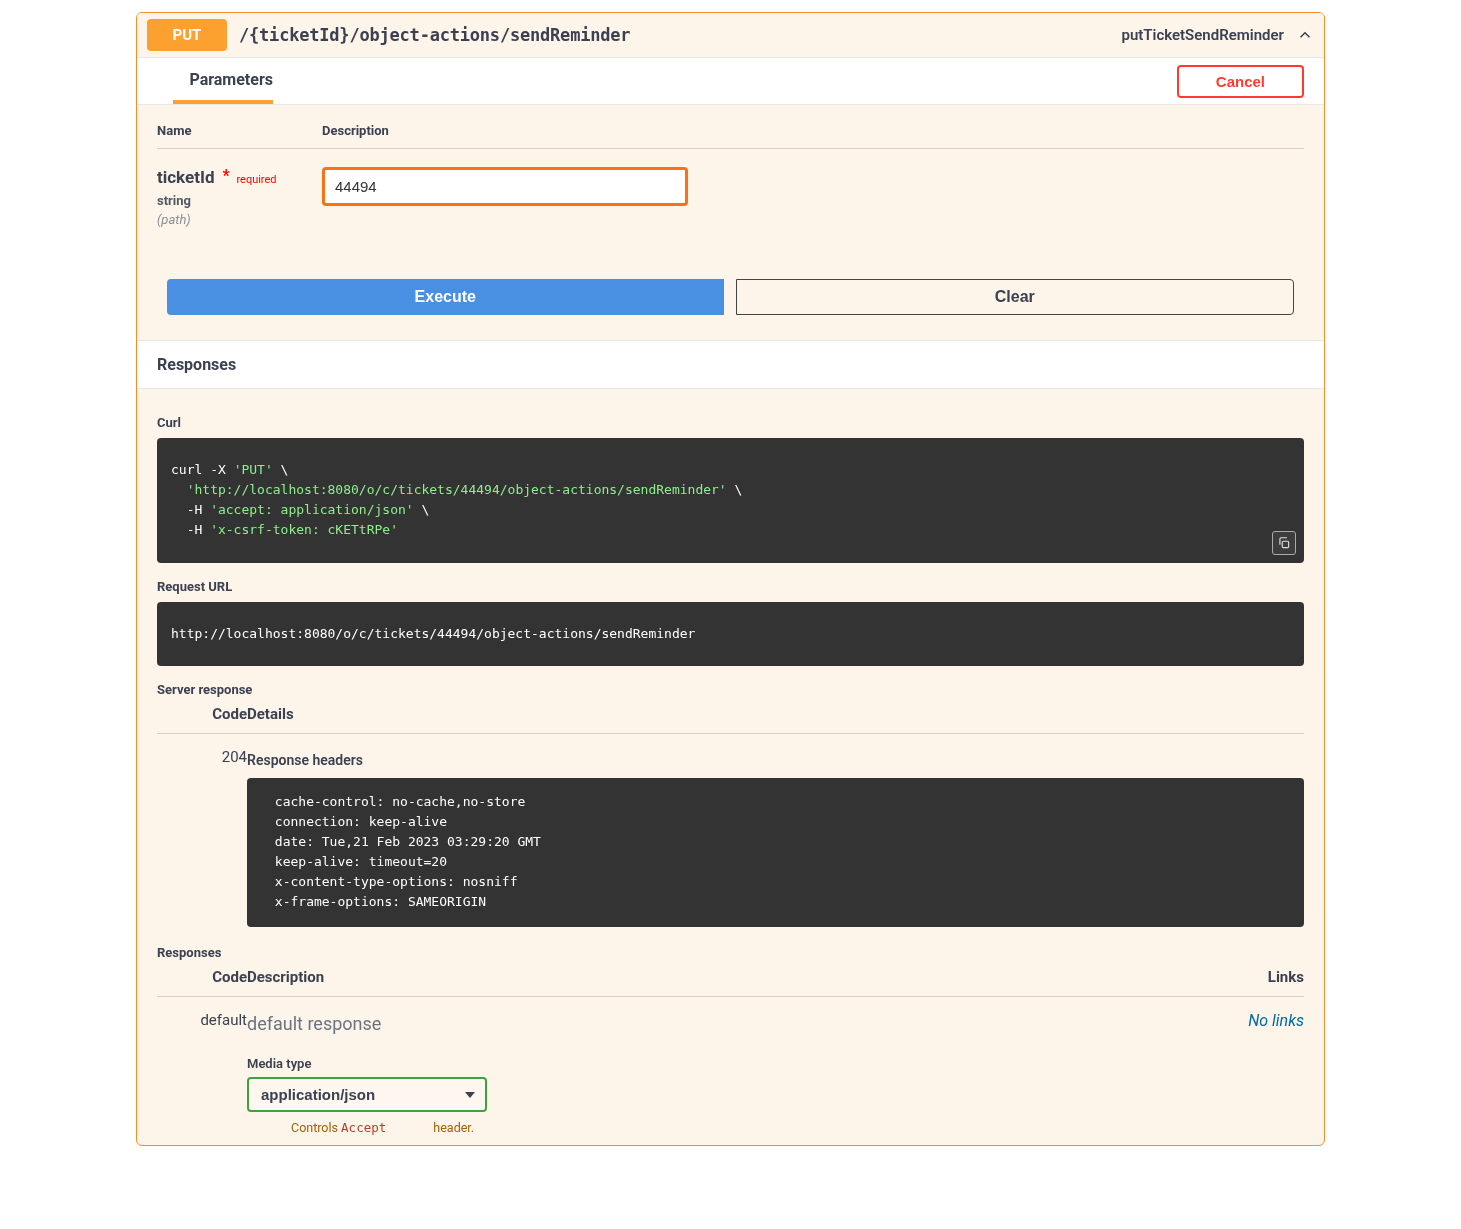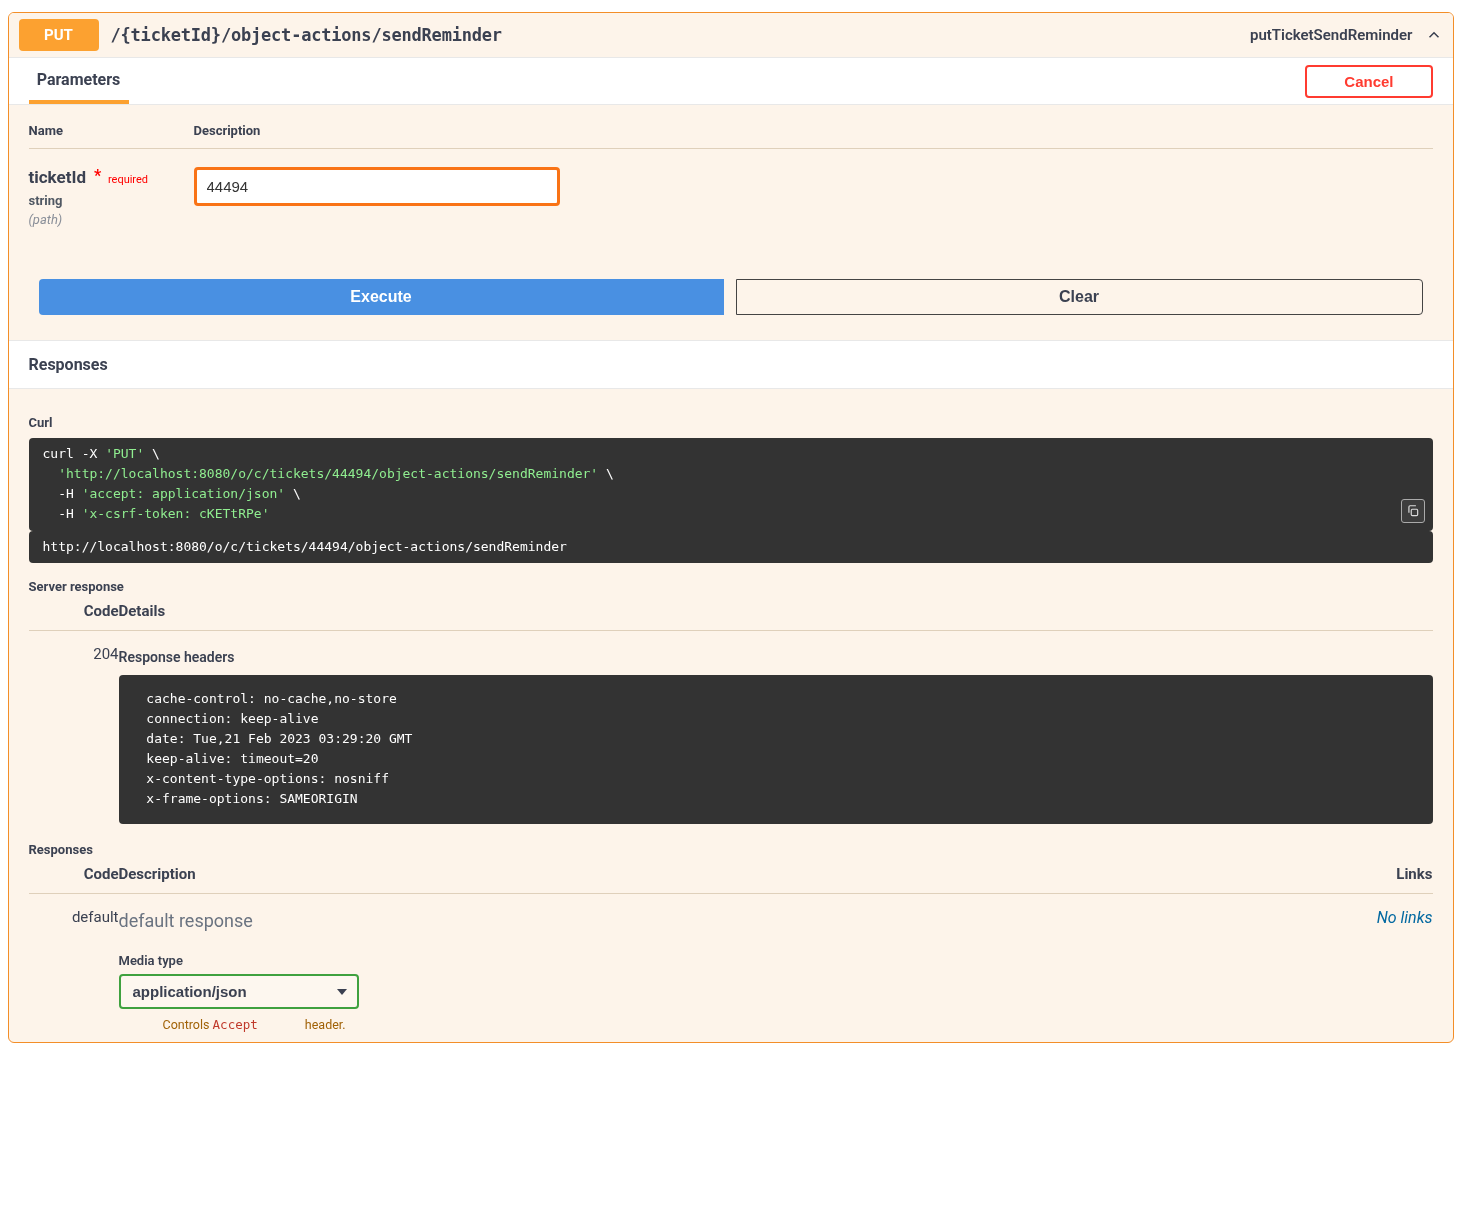--- a/index.html
+++ b/index.html
@@ -15,21 +15,21 @@
     --swagger-blue:#4990e2;
   }
   html,body{margin:0;padding:0;}
   body{
     font-family:-apple-system,BlinkMacSystemFont,"Segoe UI",Roboto,"Helvetica Neue",Arial,sans-serif;
     background:#ffffff;
     color:var(--text);
     font-size:16px;
   }
   .page{
-    width:1446px;
+    width:1189px;
     margin:0 auto;
     padding:12px 0 30px 0;
   }
   .op-block{
     border:1px solid var(--accent-border);
     border-radius:6px;
     background:var(--bg);
     overflow:hidden;
   }
   .op-block-summary{
@@ -79,21 +79,22 @@
     align-items:center;
     padding:0 20px;
   }
   .tab{
     padding:12px 0 11px 0;
     font-weight:700;
     font-size:16px;
     color:var(--text);
     border-bottom:4px solid var(--accent);
     width:100px;
-    text-align:center;
+    text-align:right;
+    margin-left:16px;
   }
   .tab-row .spacer{flex:1;}
   .cancel-btn{
     border:2px solid #ff3b30;
     color:#ff3b30;
     background:#fff;
     font-weight:700;
     font-size:15px;
     padding:6px 37px;
     border-radius:4px;
@@ -175,21 +176,21 @@
   }
 
   .resp-body{padding:18px 20px 10px 20px;}
   .sec-label{font-weight:700;font-size:13px;color:var(--text);margin-bottom:8px;margin-top:8px;}
   .code-block{
     background:var(--dark);
     color:#fff;
     font-family:ui-monospace,SFMono-Regular,Menlo,Consolas,monospace;
     font-size:13px;
     border-radius:4px;
-    padding:6px 14px;
+    padding:22px 14px;
     line-height:1.55;
     white-space:pre;
     position:relative;
   }
   .code-block .s{color:#90ee90;}
   .clip-icon{
     position:absolute;right:8px;bottom:8px;
     width:22px;height:22px;border-radius:3px;
     border:1px solid #aaa;
     display:flex;align-items:center;justify-content:center;
@@ -295,20 +296,21 @@
 
       <div class="sec-label">Curl</div>
       <div class="code-block"><span>curl -X </span><span class="s">'PUT'</span><span> \</span>
 <span>  </span><span class="s">'http://localhost:8080/o/c/tickets/44494/object-actions/sendReminder'</span><span> \</span>
 <span>  -H </span><span class="s">'accept: application/json'</span><span> \</span>
 <span>  -H </span><span class="s">'x-csrf-token: cKETtRPe'</span><div class="clip-icon"><svg viewBox="0 0 24 24">
               <rect x="9" y="9" width="11" height="11" rx="2"></rect>
               <path d="M5 15V5a2 2 0 0 1 2-2h10"></path>
             </svg></div></div>
 
+      <div class="sec-label" style="margin-top:16px">Request URL</div>
       <div class="code-block"><span>http://localhost:8080/o/c/tickets/44494/object-actions/sendReminder</span></div>
 
       <div class="sec-label" style="margin-top:16px">Server response</div>
       <div class="resp-head">
         <div class="rcol-code">Code</div>
         <div class="rcol-desc">Details</div>
       </div>
       <div class="resp-row">
         <div class="rcol-code code-val">204</div>
         <div class="rcol-desc hdr-block">

